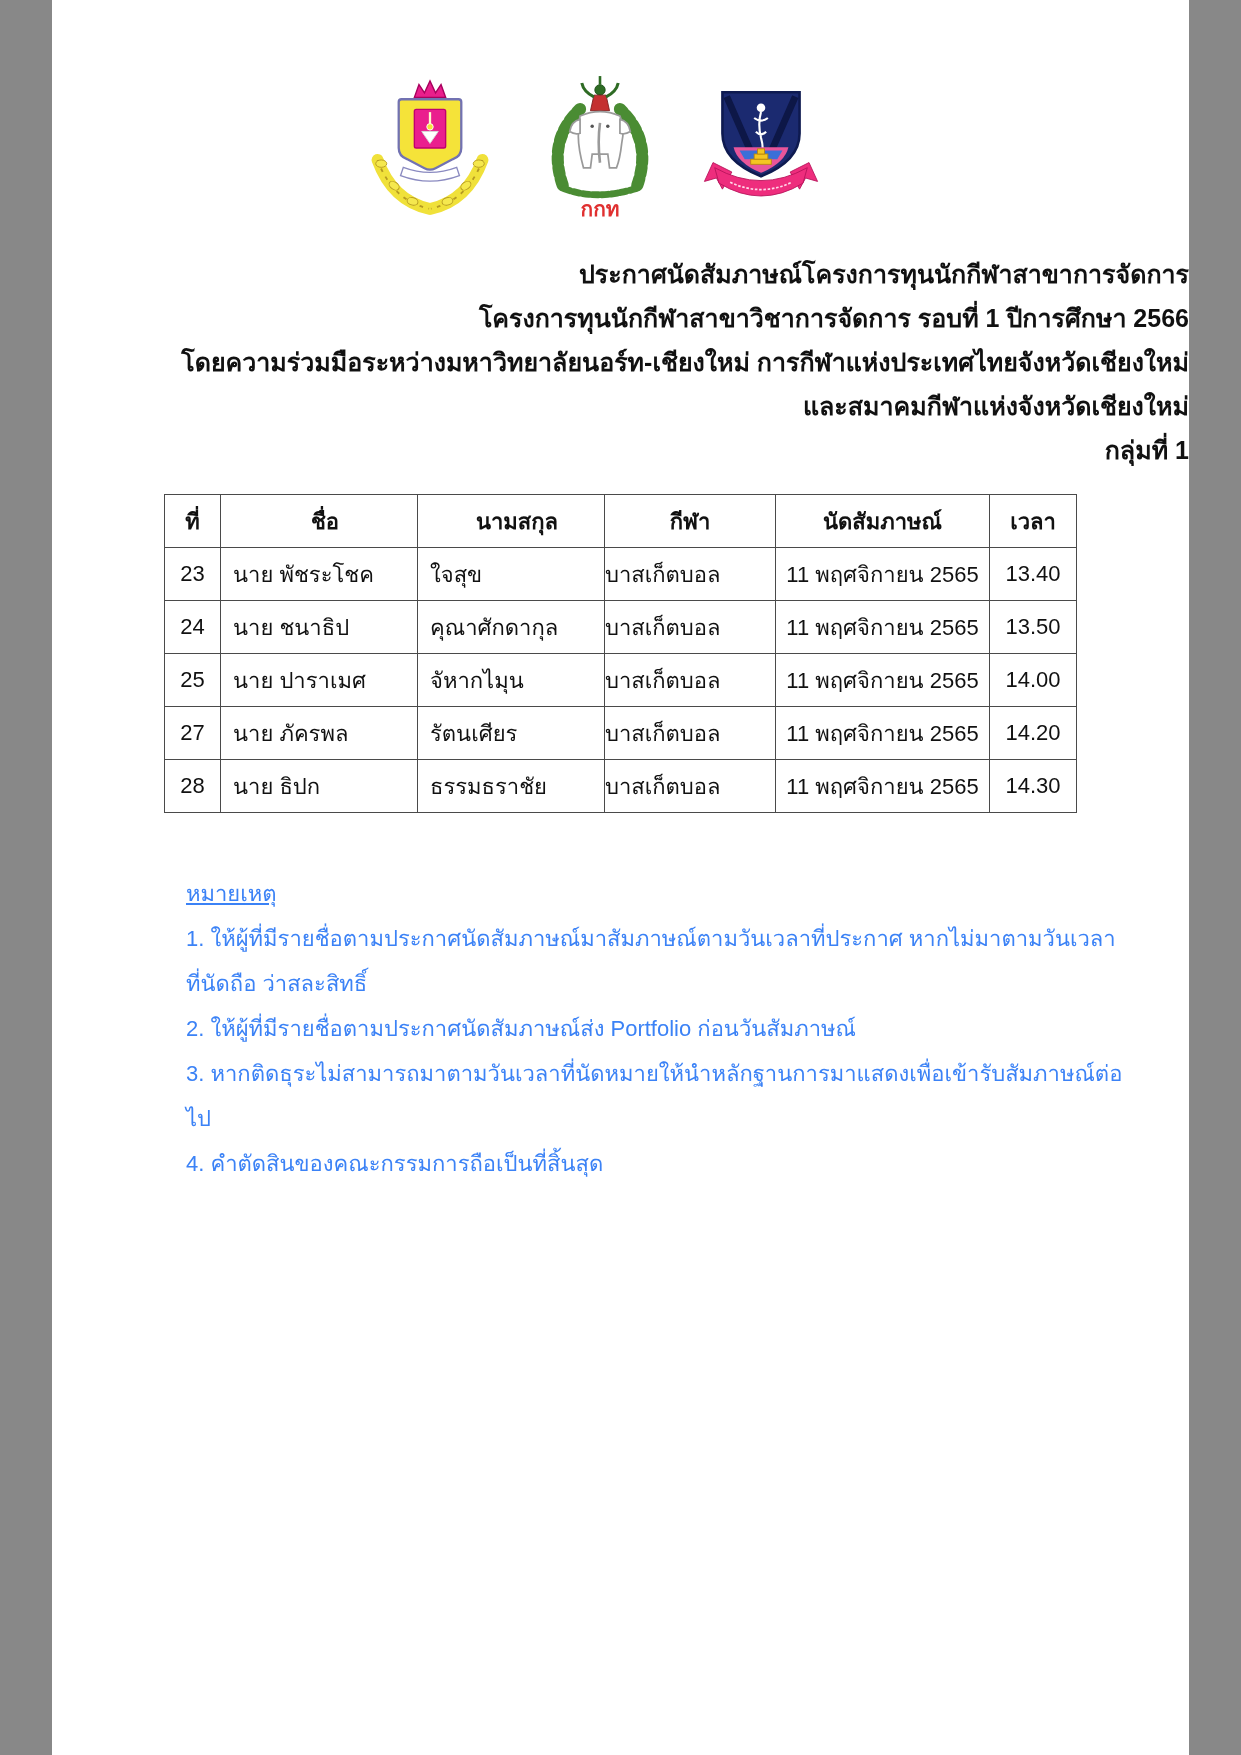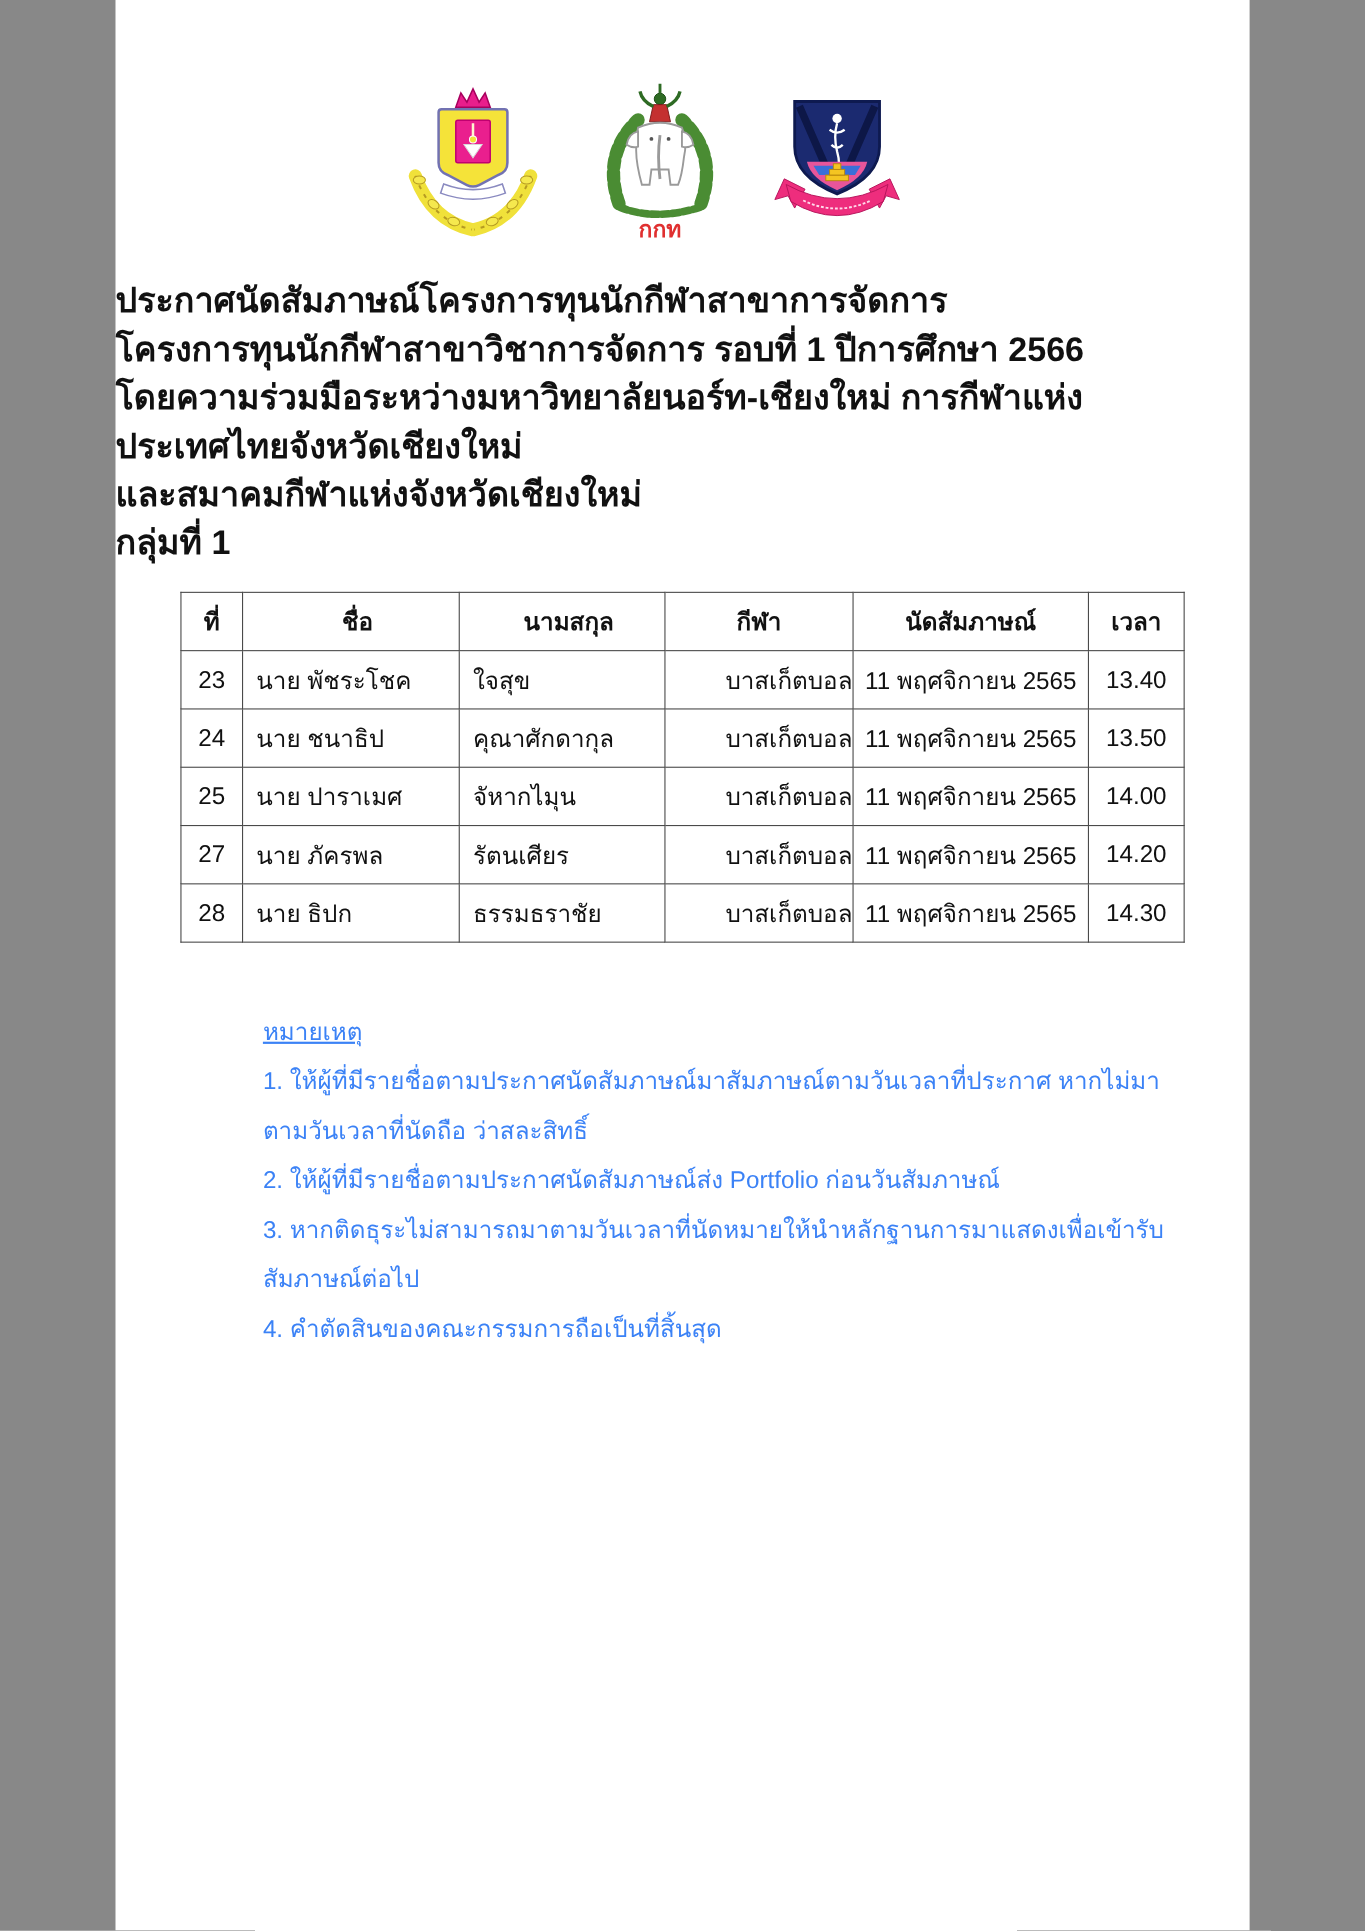--- a/index.html
+++ b/index.html
@@ -1,43 +1,43 @@
 <!DOCTYPE html>
 <html><head>
 <meta charset="utf-8">
 <style>
   * { margin:0; padding:0; box-sizing:border-box; }
   html,body { background:#888; }
   .page {
-    width:1031px; height:1755px; background:#ffffff; margin:0 auto;
+    width:1137px; height:1755px; background:#ffffff; margin:0 auto;
     font-family:"Liberation Sans", sans-serif; color:#000;
     position:relative; overflow:hidden;
   }
   .logo-row {
     display:flex; justify-content:center; align-items:center;
     gap:36px; padding-top:72px; margin-right:60px;
   }
   .logo-row svg { display:block; }
   .title-block {
-    margin-top:28px; text-align:left; font-weight:bold;
-    font-size:31px; line-height:44px; color:#111;
+    margin-top:28px; text-align:right; font-weight:bold;
+    font-size:25px; line-height:44px; color:#111;
   }
   table.interview {
     border-collapse:collapse; table-layout:fixed;
     width:912px; margin:22px auto 0 auto;
     font-size:22px; color:#111;
   }
   table.interview th, table.interview td {
     border:1.5px solid #4a4a4a; height:53px; overflow:hidden; white-space:nowrap;
   }
   table.interview th { font-weight:bold; text-align:center; }
   .col-0 { width:56px;  text-align:center; }
   .col-1 { width:197px; text-align:left; padding-left:12px; }
   .col-2 { width:187px; text-align:left; padding-left:12px; }
-  .col-3 { width:171px; text-align:right; }
+  .col-3 { width:171px; text-align:left; }
   .col-4 { width:214px; text-align:center; }
   .col-5 { width:87px;  text-align:center; }
   .notes {
     margin:58px 60px 0 134px; font-size:22px; line-height:45px; color:#3b82f6;
     max-width:990px;
   }
   .notes-heading { text-decoration:underline; }
   .note-item { }
 </style>
 </head>

